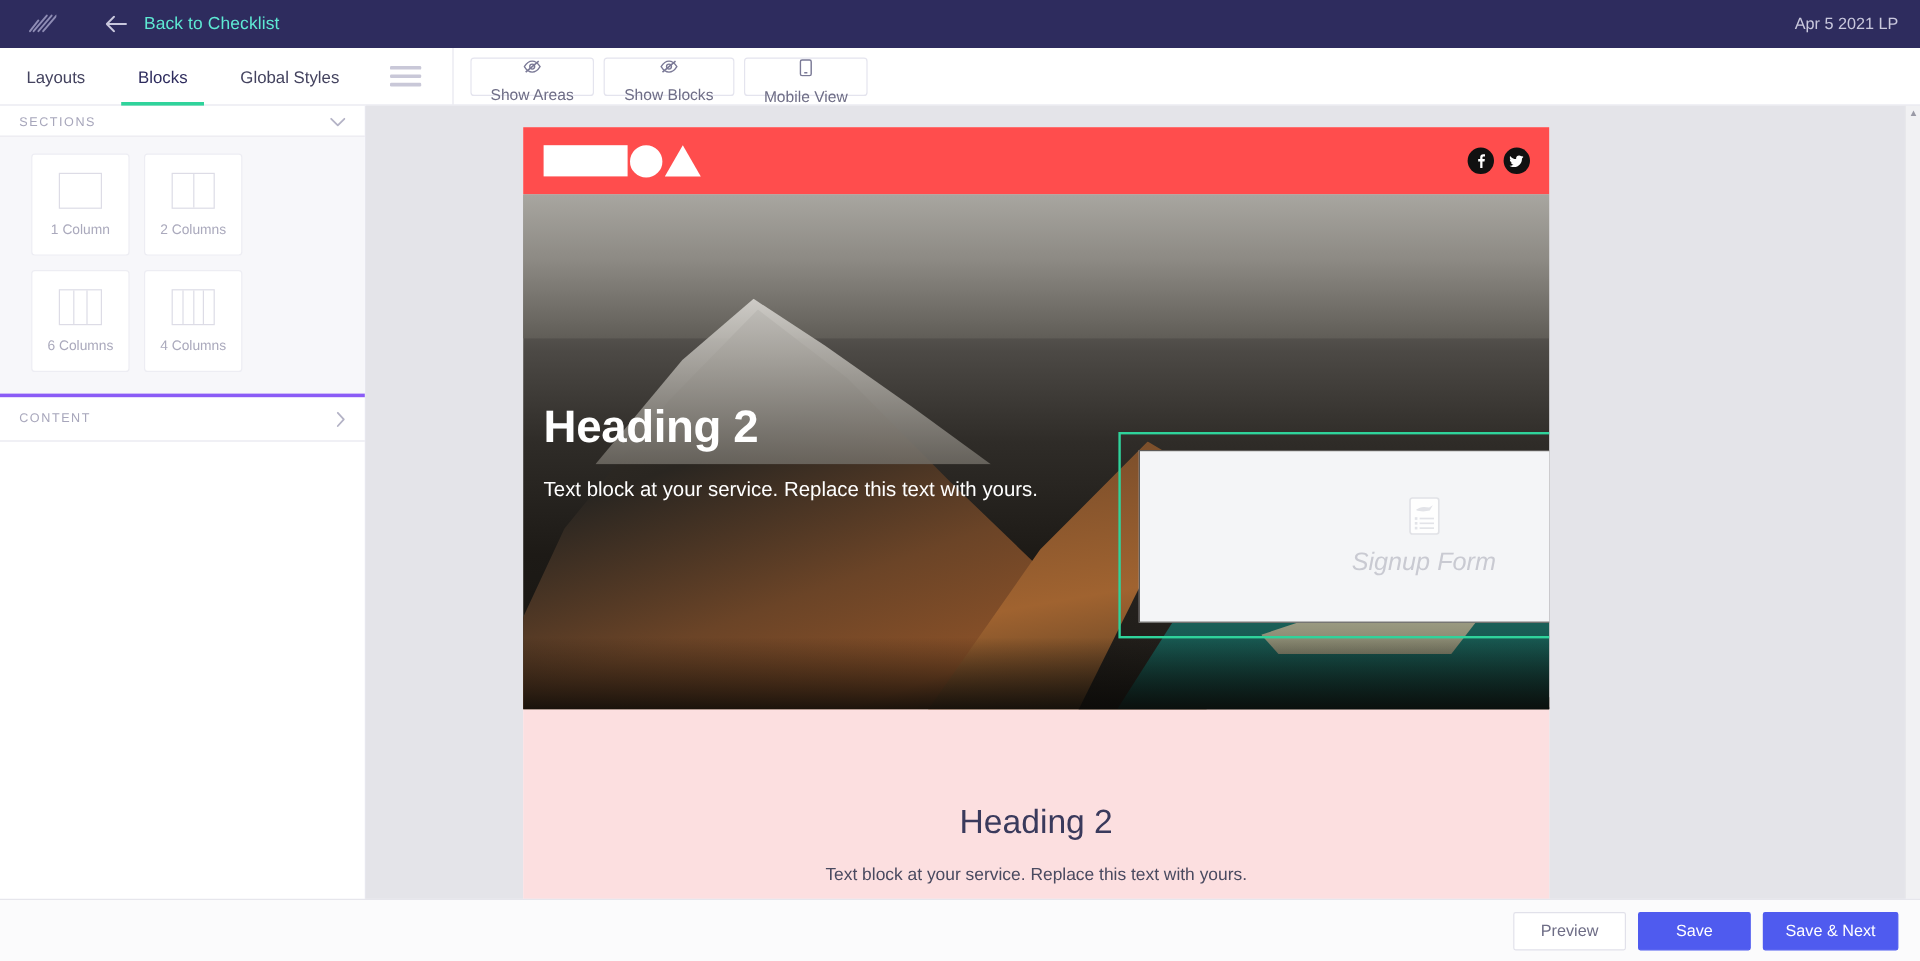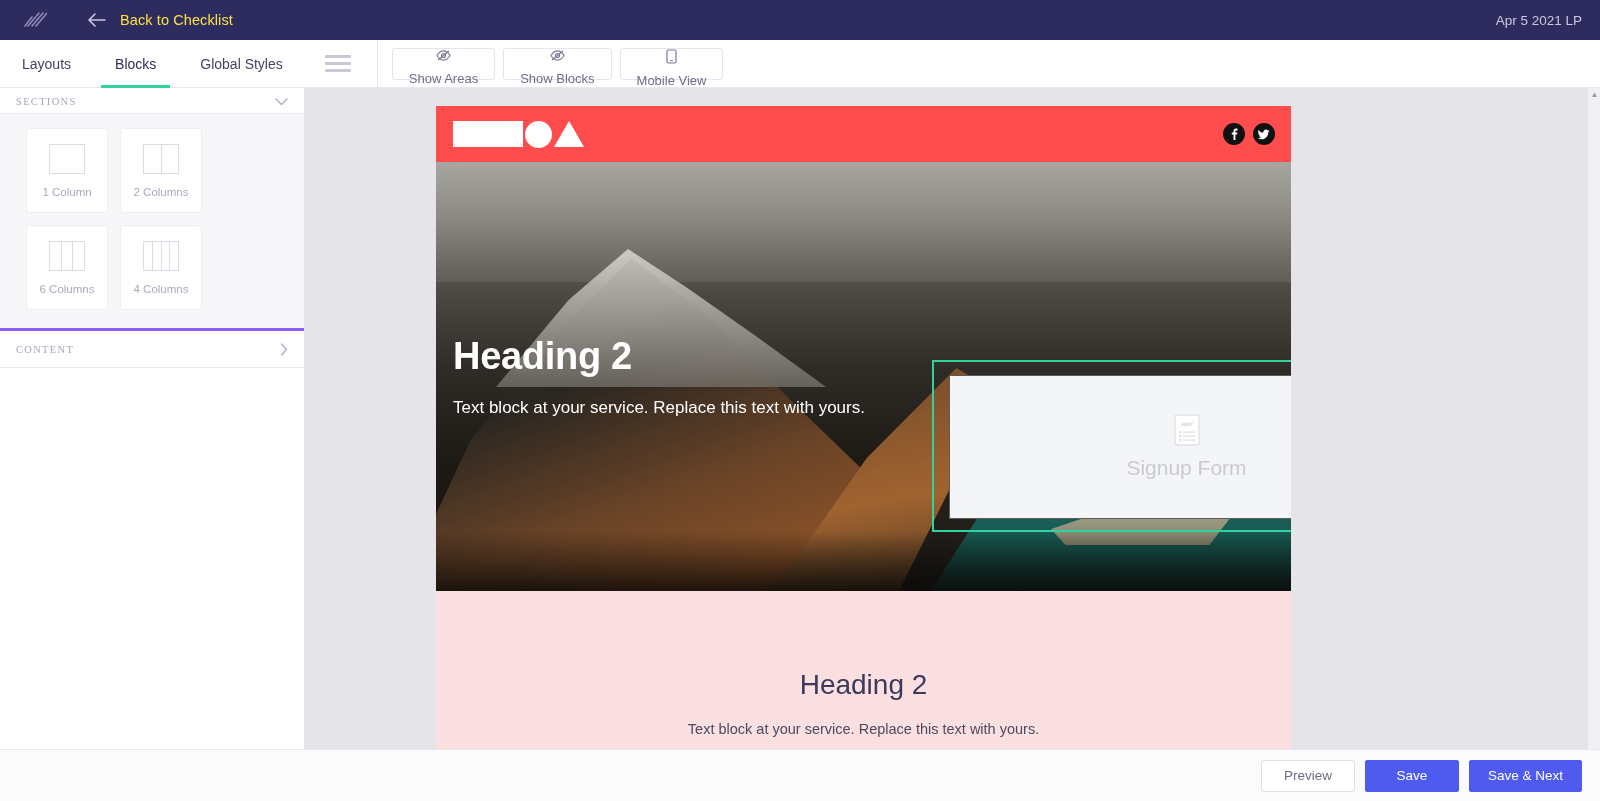--- a/index.html
+++ b/index.html
@@ -20,21 +20,21 @@
   .brand-logo {
     width: 26px; height: 22px; margin-left: 22px;
     display: flex; align-items: center; justify-content: center;
   }
   .back-link {
     display: flex; align-items: center; gap: 14px;
     margin-left: 40px; cursor: pointer;
   }
   .back-arrow { width: 18px; height: 14px; }
   .back-text {
-    color: #fde047; font-size: 14.5px; letter-spacing: .1px;
+    color: #5eead4; font-size: 14.5px; letter-spacing: .1px;
   }
   .topbar-date {
     position: absolute; right: 18px; top: 50%; transform: translateY(-50%);
     color: #c9c8dd; font-size: 13.5px;
   }
 
   
   .toolbar {
     height: 48px; width: 100%;
     background: #ffffff;
@@ -86,21 +86,20 @@
     display: flex; flex-direction: column;
   }
   .panel-head {
     height: 26px; display: flex; align-items: center;
     justify-content: space-between;
     padding: 0 16px; margin-top: 0;
   }
   .panel-head .ptitle {
     font-size: 10.5px; letter-spacing: 1.3px; color: #a7a6bb;
     text-transform: uppercase;
-    font-family: Liberation Serif, serif;
   }
   .panel-sections-head { height: 25px; padding-top: 2px; }
   .chev { color: #b4b3c6; display: flex; align-items: center; }
   .sections-body {
     background: #f7f7fa; padding: 14px 13px 18px 26px;
     display: flex; flex-wrap: wrap; gap: 12px;
     border-top: 1px solid #eceaf1;
   }
   .sec-card {
     width: 82px; height: 85px; background: #fff;
@@ -213,21 +212,21 @@
     letter-spacing: -.3px; line-height: 1.05;
   }
   .hero-p {
     color: #fff; font-size: 17px; line-height: 1.75; margin-top: 16px;
   }
 
   
   .sel-outer {
     position: absolute; left: 496px; top: 198px;
     width: 494px; height: 172px;
-    border: 2px solid #2fd39b; z-index: 6;
+    border: 2px solid #2fd39b; z-index: 6; font-style: italic;
   }
   .sel-inner {
     position: absolute; left: 15px; top: 13px; right: 0px; bottom: 11px;
     background: #f4f5f7; border: 1px solid #5c5a58;
     display: flex; flex-direction: column; align-items: center;
     justify-content: center; gap: 6px;
   }
   .sel-inner .sf-icon { opacity: .95; }
   .sel-label { color: #c9cad2; font-size: 21px; }
   .sel-actions {

